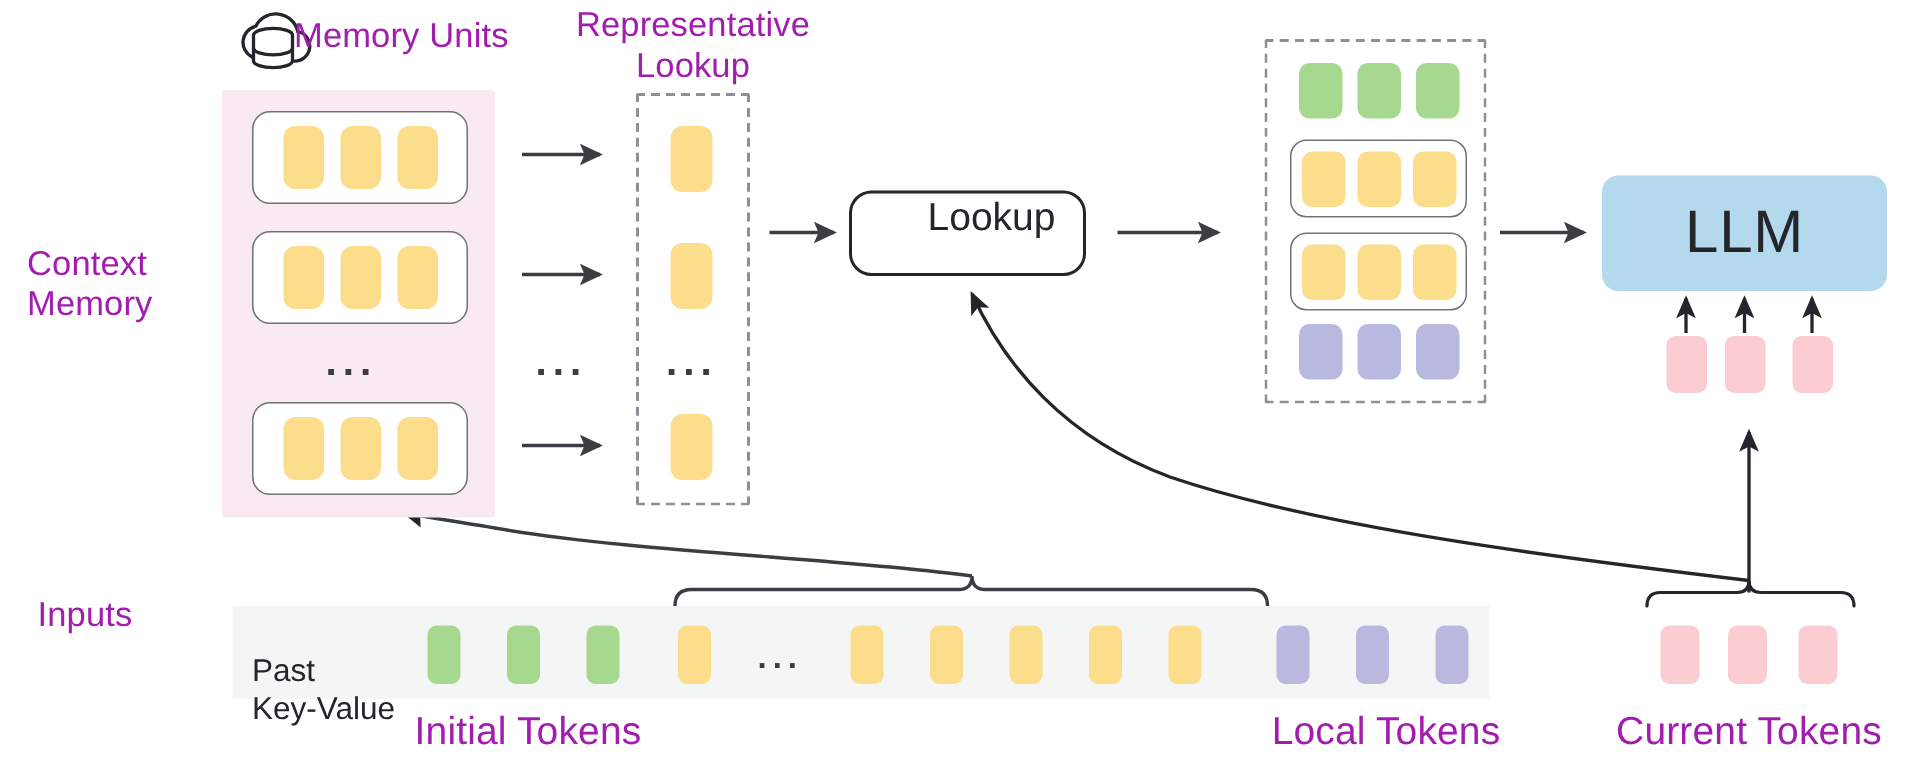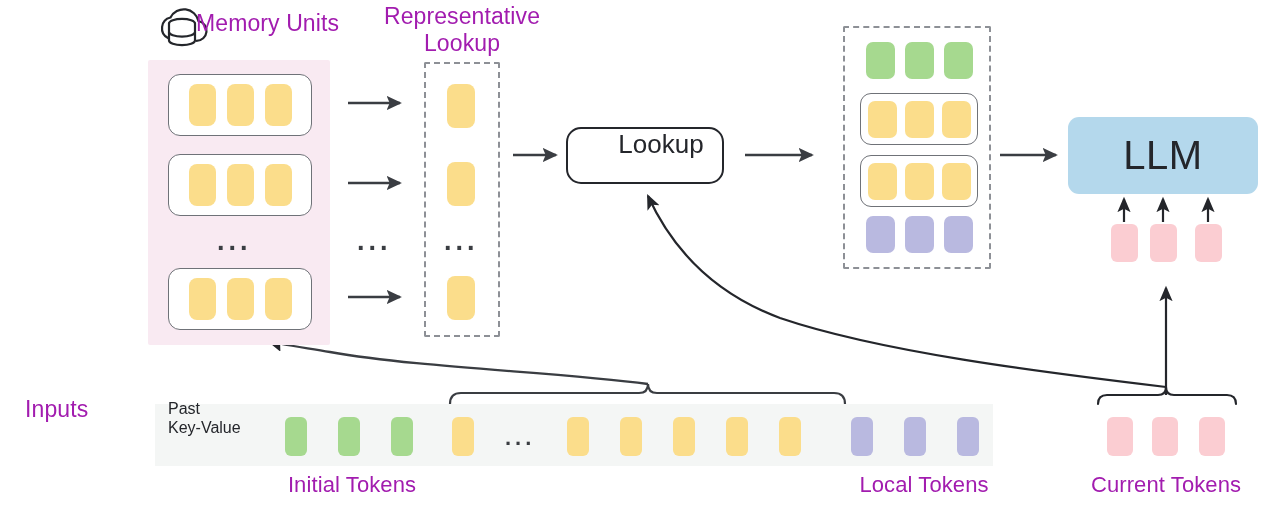--- a/index.html
+++ b/index.html
@@ -19,21 +19,21 @@
 
   
   .lbl {
     position: absolute;
     font-size: 23px;
     color: #a21caf;
     line-height: 1.16;
     white-space: pre-line;
     letter-spacing: .1px;
   }
-  .lbl.small { font-size: 22px; }
+  .lbl.small { font-size: 26px; }
   .lbl.center { text-align: center; }
 
   
   #context-panel {
     position: absolute;
     left: 148px; top: 60px; width: 182px; height: 285px;
     background: #f9eaf2;
     border-radius: 2px;
   }
   .mem-unit {
@@ -107,22 +107,22 @@
   }
 
   
   #inputs-strip {
     position: absolute;
     left: 155px; top: 404px; width: 838px; height: 62px;
     background: #f4f6f5;
   }
   #pastkv-label {
     position: absolute;
-    left: 168px; top: 400px;
-    font-size: 16px; line-height: 1.17;
+    left: 168px; top: 436px;
+    font-size: 21px; line-height: 1.17;
     white-space: pre-line;
   }
 
   svg.overlay { position:absolute; left:0; top:0; width:1280px; height:509px; pointer-events:none; }
 </style>
 </head>
 <body>
 
 <div id="stage">
 
@@ -169,20 +169,22 @@
 
     <path d="M1098,404 q0,-9 9,-9 L1158,395 q8,0 8,-8 q0,8 8,8 L1227,395 q9,0 9,9" fill="none" stroke="#24262b" stroke-width="2.1" stroke-linecap="round"></path>
 
     <path d="M450,404 q0,-11 11,-11 L639,393 q9,0 9,-9 q0,9 9,9 L834,393 q11,0 11,11" fill="none" stroke="#3a3d42" stroke-width="2.2" stroke-linecap="round"></path>
 
     <path d="M648,384 C560,372 420,368 330,352 C300,347 278,344 262,340" fill="none" stroke="#3a3d42" stroke-width="2.3" marker-end="url(#cursorArw)"></path>
 
     <path d="M1166,387 C1040,372 880,352 780,318 C710,292 670,244 648,196" fill="none" stroke="#24262b" stroke-width="2.2" marker-end="url(#arwThin)"></path>
   </svg>
 
+  <div class="lbl" style="left:18px; top:162px;">Context
+Memory</div>
 
   <div class="lbl" style="left:25px; top:396px;">Inputs</div>
 
   <div class="lbl" style="left:196px; top:10px;">Memory Units</div>
 
   <div class="lbl center" style="left:376px; top:3px; width:172px;">Representative
 Lookup</div>
 
   <div id="context-panel"></div>
 

